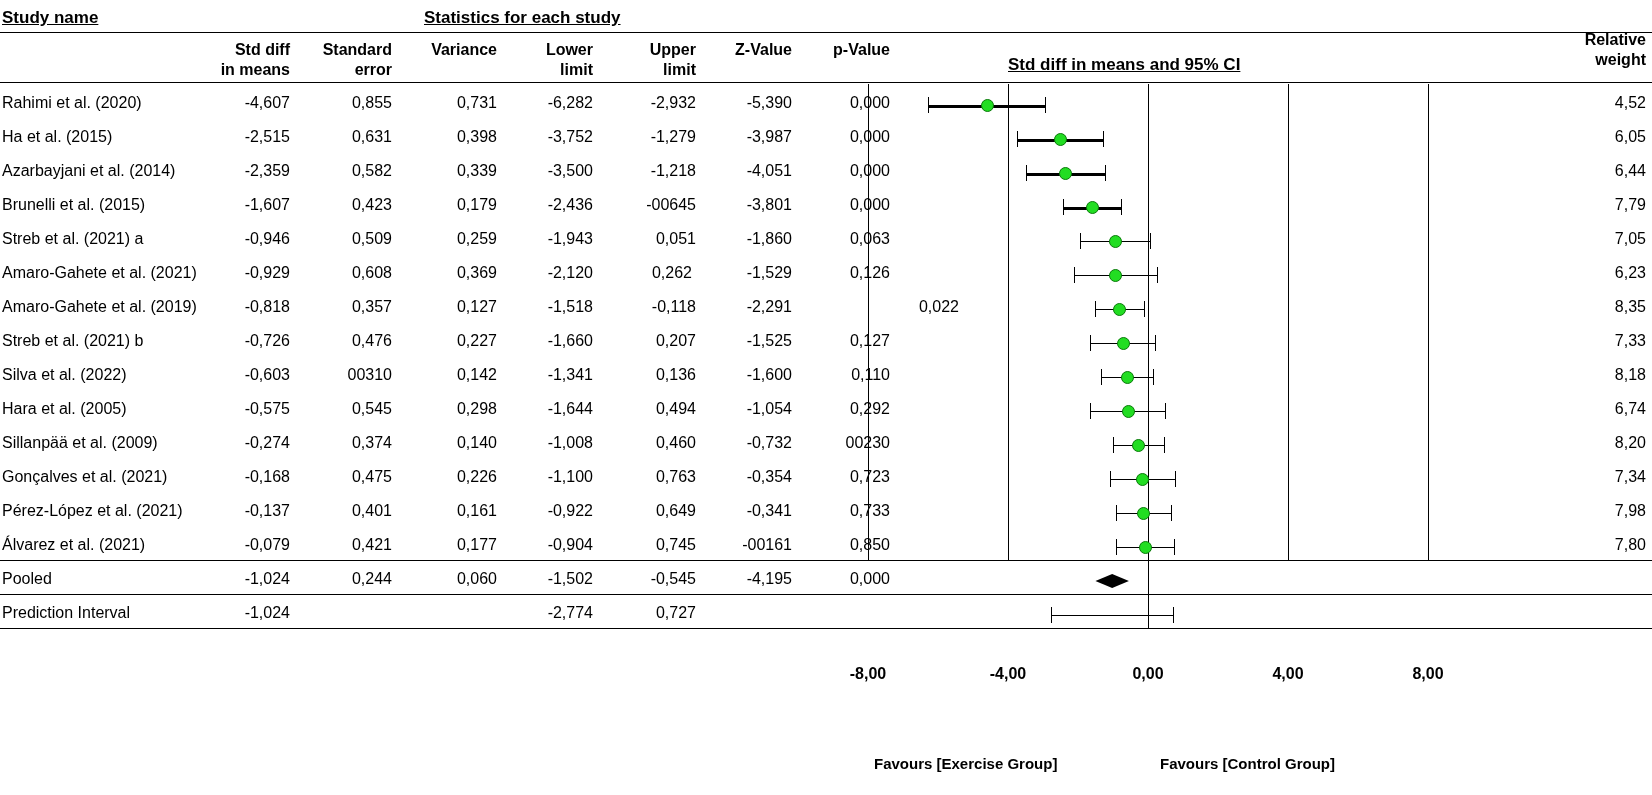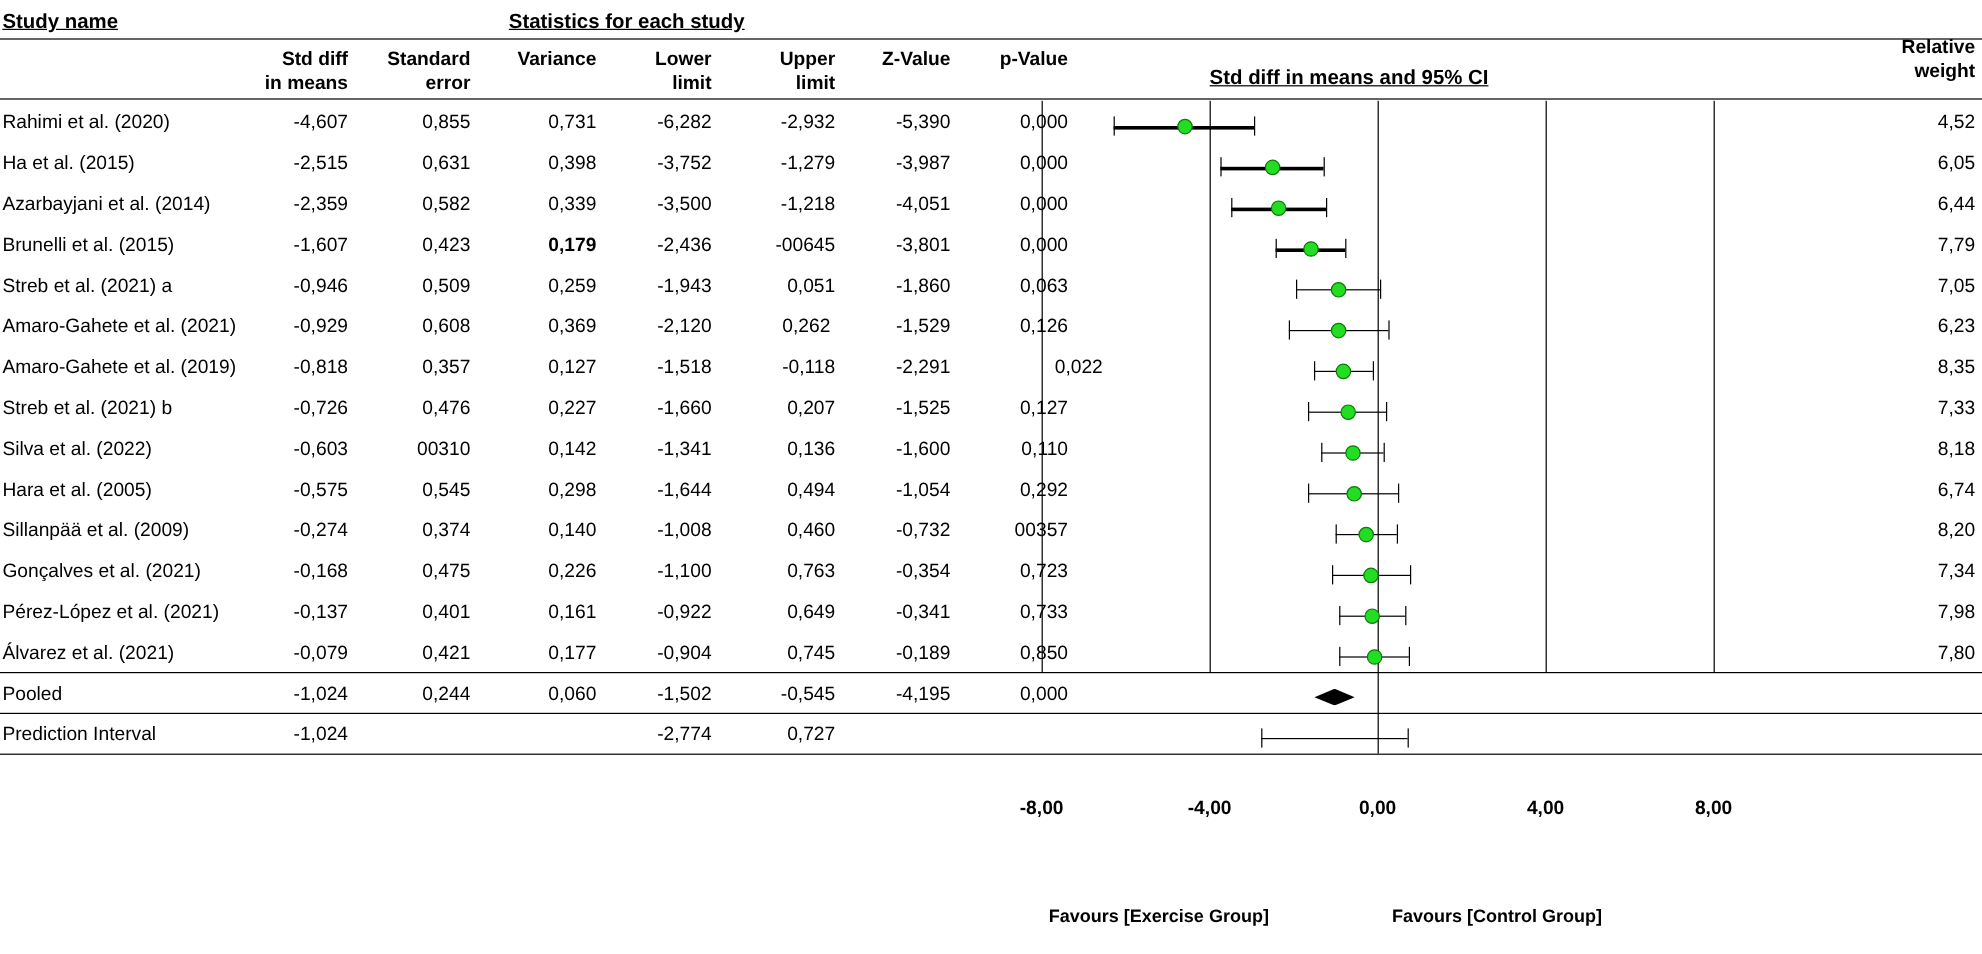--- a/index.html
+++ b/index.html
@@ -208,21 +208,21 @@
         <div class="cell num" style="left:297px; width:200px;">0,339</div>
         <div class="cell num" style="left:393px; width:200px;">-3,500</div>
         <div class="cell num" style="left:496px; width:200px;text-align:right;">-1,218</div>
         <div class="cell num" style="left:592px; width:200px;">-4,051</div>
         <div class="cell num" style="left:690px; width:200px;">0,000</div>
       </div>
       <div class="row">
         <div class="cell name" style="left:2px;">Brunelli et al. (2015)</div>
         <div class="cell num" style="left:90px; width:200px;">-1,607</div>
         <div class="cell num" style="left:192px; width:200px;">0,423</div>
-        <div class="cell num" style="left:297px; width:200px;font-weight:bold;">0,179</div>
+        <div class="cell num" style="left:297px; width:200px;">0,179</div>
         <div class="cell num" style="left:393px; width:200px;">-2,436</div>
         <div class="cell num" style="left:496px; width:200px;">-00645</div>
         <div class="cell num" style="left:592px; width:200px;">-3,801</div>
         <div class="cell num" style="left:690px; width:200px;">0,000</div>
       </div>
       <div class="row">
         <div class="cell name" style="left:2px;">Streb et al. (2021) a</div>
         <div class="cell num" style="left:90px; width:200px;">-0,946</div>
         <div class="cell num" style="left:192px; width:200px;">0,509</div>
         <div class="cell num" style="left:297px; width:200px;">0,259</div>
@@ -242,21 +242,21 @@
         <div class="cell num" style="left:690px; width:200px;">0,126</div>
       </div>
       <div class="row">
         <div class="cell name" style="left:2px;">Amaro-Gahete et al. (2019)</div>
         <div class="cell num" style="left:90px; width:200px;">-0,818</div>
         <div class="cell num" style="left:192px; width:200px;">0,357</div>
         <div class="cell num" style="left:297px; width:200px;">0,127</div>
         <div class="cell num" style="left:393px; width:200px;">-1,518</div>
         <div class="cell num" style="left:496px; width:200px;">-0,118</div>
         <div class="cell num" style="left:592px; width:200px;">-2,291</div>
-        <div class="cell num" style="left:690px; width:200px;padding-left:29px;">0,022</div>
+        <div class="cell num" style="left:730px; width:200px;padding-left:29px;">0,022</div>
       </div>
       <div class="row">
         <div class="cell name" style="left:2px;">Streb et al. (2021) b</div>
         <div class="cell num" style="left:90px; width:200px;">-0,726</div>
         <div class="cell num" style="left:192px; width:200px;">0,476</div>
         <div class="cell num" style="left:297px; width:200px;">0,227</div>
         <div class="cell num" style="left:393px; width:200px;">-1,660</div>
         <div class="cell num" style="left:496px; width:200px;">0,207</div>
         <div class="cell num" style="left:592px; width:200px;">-1,525</div>
         <div class="cell num" style="left:690px; width:200px;">0,127</div>
@@ -282,21 +282,21 @@
         <div class="cell num" style="left:690px; width:200px;">0,292</div>
       </div>
       <div class="row">
         <div class="cell name" style="left:2px;">Sillanpää et al. (2009)</div>
         <div class="cell num" style="left:90px; width:200px;">-0,274</div>
         <div class="cell num" style="left:192px; width:200px;">0,374</div>
         <div class="cell num" style="left:297px; width:200px;">0,140</div>
         <div class="cell num" style="left:393px; width:200px;">-1,008</div>
         <div class="cell num" style="left:496px; width:200px;">0,460</div>
         <div class="cell num" style="left:592px; width:200px;">-0,732</div>
-        <div class="cell num" style="left:690px; width:200px;">00357</div>
+        <div class="cell num" style="left:690px; width:200px;">00230</div>
       </div>
       <div class="row">
         <div class="cell name" style="left:2px;">Gonçalves et al. (2021)</div>
         <div class="cell num" style="left:90px; width:200px;">-0,168</div>
         <div class="cell num" style="left:192px; width:200px;">0,475</div>
         <div class="cell num" style="left:297px; width:200px;">0,226</div>
         <div class="cell num" style="left:393px; width:200px;">-1,100</div>
         <div class="cell num" style="left:496px; width:200px;">0,763</div>
         <div class="cell num" style="left:592px; width:200px;">-0,354</div>
         <div class="cell num" style="left:690px; width:200px;">0,723</div>
@@ -311,21 +311,21 @@
         <div class="cell num" style="left:592px; width:200px;">-0,341</div>
         <div class="cell num" style="left:690px; width:200px;">0,733</div>
       </div>
       <div class="row">
         <div class="cell name" style="left:2px;">Álvarez et al. (2021)</div>
         <div class="cell num" style="left:90px; width:200px;">-0,079</div>
         <div class="cell num" style="left:192px; width:200px;">0,421</div>
         <div class="cell num" style="left:297px; width:200px;">0,177</div>
         <div class="cell num" style="left:393px; width:200px;">-0,904</div>
         <div class="cell num" style="left:496px; width:200px;">0,745</div>
-        <div class="cell num" style="left:592px; width:200px;">-0,189</div>
+        <div class="cell num" style="left:592px; width:200px;">-00161</div>
         <div class="cell num" style="left:690px; width:200px;">0,850</div>
       </div>
       <div class="row">
         <div class="cell name" style="left:2px;">Pooled</div>
         <div class="cell num" style="left:90px; width:200px;">-1,024</div>
         <div class="cell num" style="left:192px; width:200px;">0,244</div>
         <div class="cell num" style="left:297px; width:200px;">0,060</div>
         <div class="cell num" style="left:393px; width:200px;">-1,502</div>
         <div class="cell num" style="left:496px; width:200px;">-0,545</div>
         <div class="cell num" style="left:592px; width:200px;">-4,195</div>

